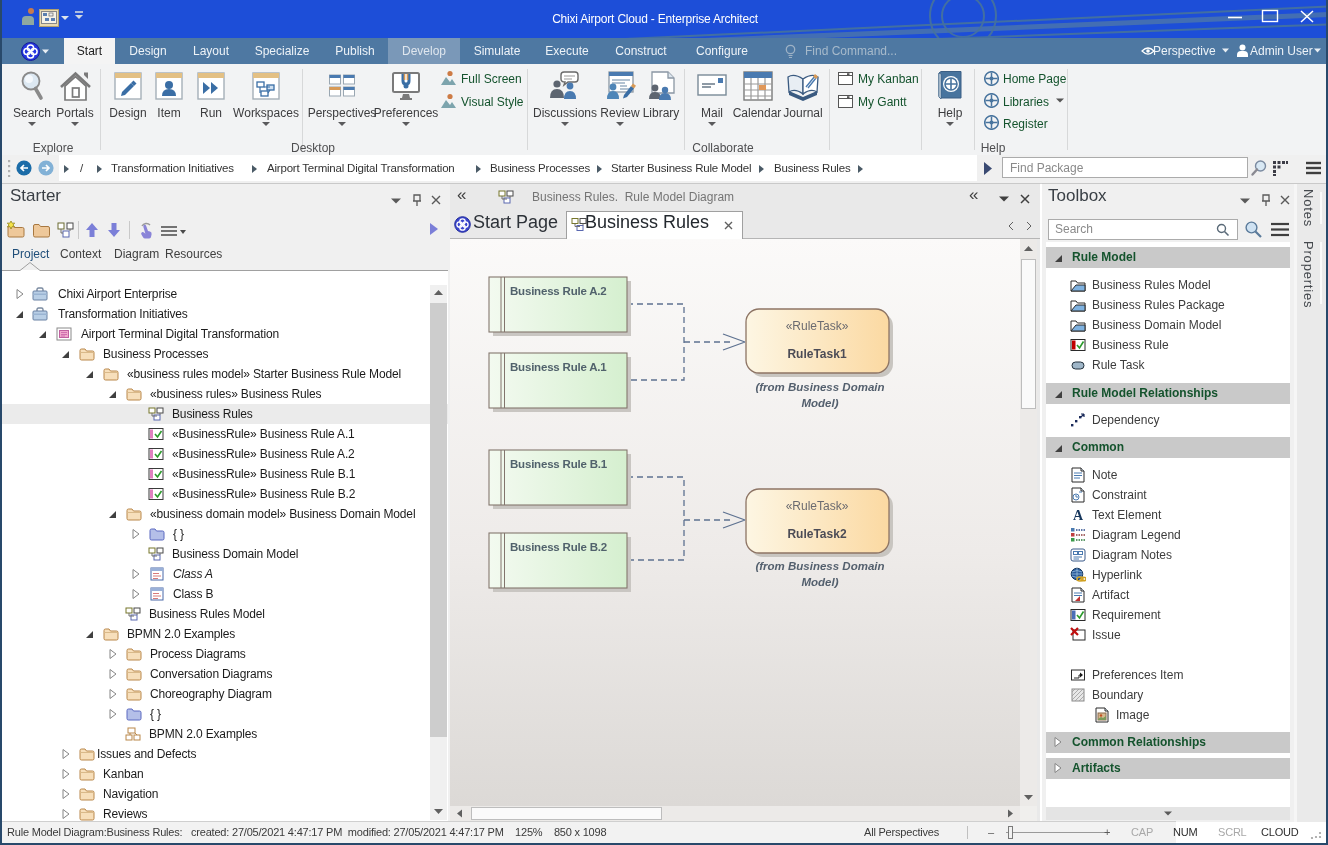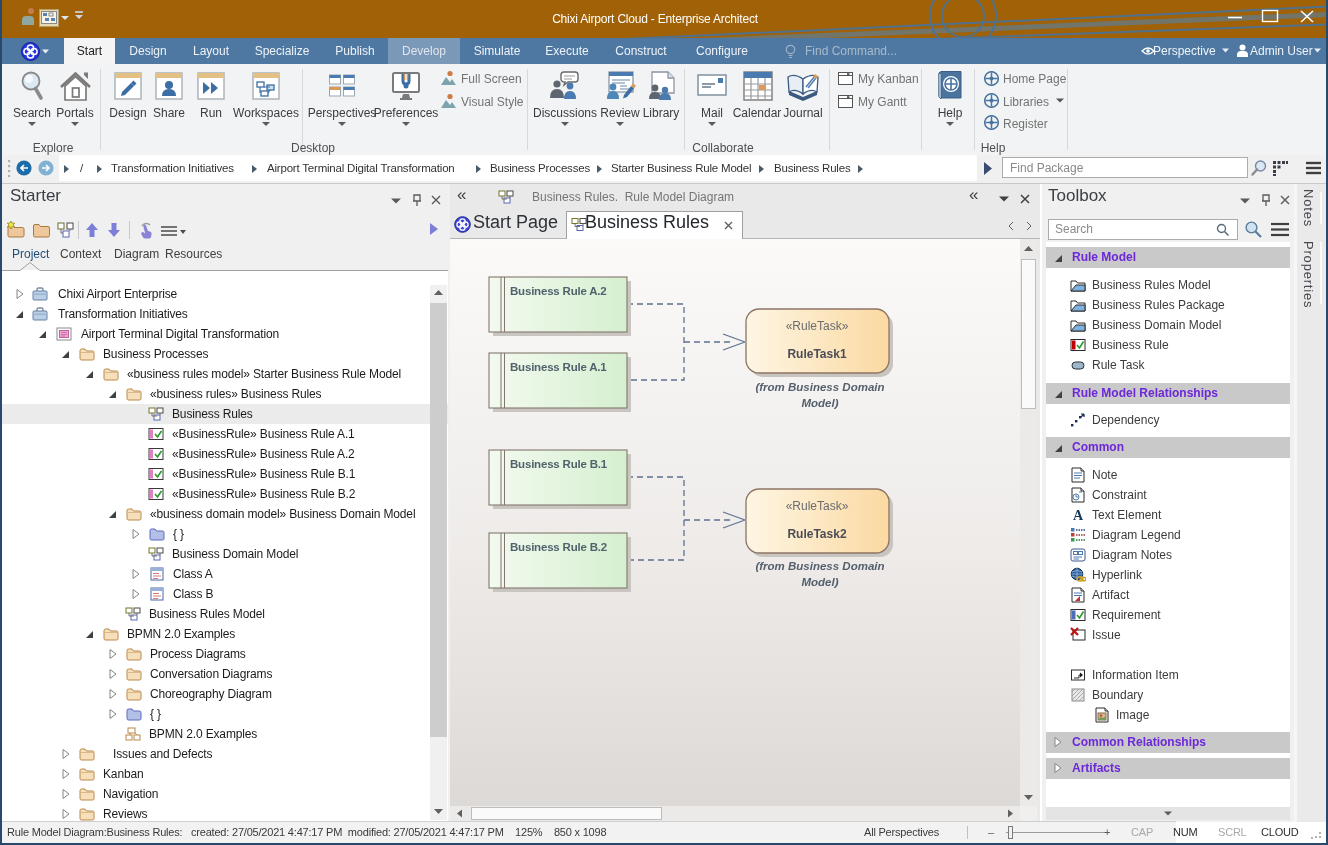--- a/index.html
+++ b/index.html
@@ -1,46 +1,46 @@
 <!DOCTYPE html>
 <html><head>
 <meta charset="utf-8">
 <style>
 html,body{margin:0;padding:0;}
 body{width:1328px;height:845px;overflow:hidden;font-family:"Liberation Sans",sans-serif;position:relative;background:#fff;}
 .abs{position:absolute;}
 #app{position:absolute;left:0;top:0;width:1328px;height:845px;background:#fff;}
 
-#titlebar{left:0;top:0;width:1328px;height:38px;background:#a16207;}
+#titlebar{left:0;top:0;width:1328px;height:38px;background:#1d4ed8;}
 #menubar{left:0;top:38px;width:1328px;height:26px;background:#4e78a2;}
 .mtab{position:absolute;top:0;height:26px;line-height:26px;color:#eef3f8;font-size:12px;text-align:center;}
 #ribbon{left:0;top:64px;width:1328px;height:91px;background:#f2f3f4;border-bottom:1px solid #cfcfcf;}
 .rsep{position:absolute;top:5px;height:81px;width:1px;background:#d7d8d9;}
 .rlabel{position:absolute;top:77px;height:14px;line-height:14px;font-size:12px;color:#4e4e50;text-align:center;width:120px;margin-left:-60px;}
 .rbtnlabel{position:absolute;top:42px;height:14px;line-height:14px;font-size:12px;color:#3c3c3e;text-align:center;width:110px;margin-left:-55px;}
 .rarrow{position:absolute;top:58px;width:8px;height:5px;margin-left:-4px;}
 .rarrow:after{content:"";position:absolute;left:0;top:0;border-left:4px solid transparent;border-right:4px solid transparent;border-top:4px solid #5a5a5c;}
-.rsmalltext{position:absolute;height:16px;line-height:16px;font-size:12px;color:#737373;}
+.rsmalltext{position:absolute;height:16px;line-height:16px;font-size:12px;color:#14532d;}
 #crumbbar{left:0;top:155px;width:1328px;height:28px;background:#fdfdfd;border-bottom:1px solid #cfcfcf;}
 .crumbtxt{position:absolute;top:0;height:27px;line-height:27px;font-size:11.5px;letter-spacing:-0.2px;color:#333;}
 .csep{position:absolute;top:10px;width:0;height:0;border-left:5px solid #4a5a66;border-top:4px solid transparent;border-bottom:4px solid transparent;}
 
 #browser{left:2px;top:183px;width:448px;height:638px;background:#f0f0f0;border-top:1px solid #c9c9c9;}
 #centerp{left:450px;top:183px;width:590px;height:638px;background:#e9e9e9;border-top:1px solid #c9c9c9;}
 #toolbox{left:1042px;top:183px;width:252px;height:638px;background:#f0f0f0;border-top:1px solid #c9c9c9;}
 #sidestrip{left:1294px;top:183px;width:32px;height:638px;background:#eaeaea;border-top:1px solid #c9c9c9;}
 #statusbar{left:0;top:821px;width:1176px;height:22px;background:#f2f2f2;border-top:1px solid #cfcfcf;font-size:11px;letter-spacing:-0.2px;color:#3a3a3a;}
 #bborder{left:0;top:843px;width:1328px;height:2px;background:#28496b;}
 #lborder{left:0;top:0;width:2px;height:845px;background:#28496b;}
 #rborder{left:1326px;top:0;width:2px;height:845px;background:#28496b;}
 
 .trow{position:absolute;height:20px;line-height:20px;font-size:12px;letter-spacing:-0.15px;color:#1b1b1b;white-space:nowrap;}
 .exp{position:absolute;width:0;height:0;border-bottom:7px solid #404040;border-left:7px solid transparent;}
 
-.tbhdr{position:absolute;left:4px;width:244px;height:21px;background:#c9c9c9;line-height:21px;font-size:12px;font-weight:bold;color:#6d28d9;}
+.tbhdr{position:absolute;left:4px;width:244px;height:21px;background:#c9c9c9;line-height:21px;font-size:12px;font-weight:bold;color:#14532d;}
 .tbitem{position:absolute;left:0;width:252px;height:20px;line-height:20px;font-size:12px;color:#3c3c3c;}
 </style>
 </head>
 <body>
 <div id="app">
 <div class="abs" id="titlebar">
 <svg class="abs" style="left:0;top:0" width="1328" height="38" viewBox="0 0 1328 38">
   <g fill="none" stroke="#58809f" stroke-width="5" opacity="0.65">
     <path d="M620,44 Q900,32 1340,14"></path>
   </g>
@@ -163,21 +163,21 @@
  <path d="M8,20 L17,11 l3,3 L11,23 L7,24 Z" fill="#3a6ea5"></path>
  <path d="M17,11 l2.5,-2.5 l3,3 L20,14 Z" fill="#3a6ea5"></path>
 </svg>
 <div class="rbtnlabel" style="left:128px">Design</div>
 <svg class="abs" style="left:155px;top:8px" width="28" height="28" viewBox="0 0 28 28">
  <rect x="1" y="1" width="26" height="26" fill="#fff" stroke="#a5afb8" stroke-width="1.4"></rect>
  <rect x="1" y="1" width="26" height="5" fill="#e3c084"></rect>
  <circle cx="14" cy="13" r="4" fill="#3a6ea5"></circle>
  <path d="M7,24 Q7,17 14,17 Q21,17 21,24 Z" fill="#3a6ea5"></path>
 </svg>
-<div class="rbtnlabel" style="left:169px">Share</div>
+<div class="rbtnlabel" style="left:169px">Item</div>
 <svg class="abs" style="left:197px;top:8px" width="28" height="28" viewBox="0 0 28 28">
  <rect x="1" y="1" width="26" height="26" fill="#fff" stroke="#a5afb8" stroke-width="1.4"></rect>
  <rect x="1" y="1" width="26" height="5" fill="#e3c084"></rect>
  <path d="M6,10 L13,16 L6,22 Z" fill="#3a6ea5"></path>
  <path d="M14,10 L21,16 L14,22 Z" fill="#3a6ea5"></path>
 </svg>
 <div class="rbtnlabel" style="left:211px">Run</div>
 <svg class="abs" style="left:252px;top:8px" width="28" height="28" viewBox="0 0 28 28">
  <rect x="1" y="1" width="26" height="26" fill="#fff" stroke="#a5afb8" stroke-width="1.4"></rect>
  <rect x="1" y="1" width="26" height="5" fill="#e3c084"></rect>
@@ -673,21 +673,21 @@
           </svg>
           <span class="abs" style="left:170px;">Business Domain Model</span>
         </div>
 <div class="trow" style="left:0;top:380px;width:446px;">
           <svg class="abs" style="left:130px;top:5px" width="8" height="10">
             <use href="#carr"></use>
           </svg>
           <svg class="abs" style="left:147px;top:3px" width="16" height="14">
             <use href="#i-cls"></use>
           </svg>
-          <span class="abs" style="left:171px;">Class A</span>
+          <span class="abs" style="left:171px;font-style:italic;">Class A</span>
         </div>
 <div class="trow" style="left:0;top:400px;width:446px;">
           <svg class="abs" style="left:130px;top:5px" width="8" height="10">
             <use href="#carr"></use>
           </svg>
           <svg class="abs" style="left:147px;top:3px" width="16" height="14">
             <use href="#i-cls"></use>
           </svg>
           <span class="abs" style="left:171px;">Class B</span>
         </div>
@@ -746,21 +746,21 @@
           </svg>
           <span class="abs" style="left:147px;">BPMN 2.0 Examples</span>
         </div>
 <div class="trow" style="left:0;top:560px;width:446px;">
           <svg class="abs" style="left:60px;top:5px" width="8" height="10">
             <use href="#carr"></use>
           </svg>
           <svg class="abs" style="left:77px;top:3px" width="16" height="14">
             <use href="#i-fold"></use>
           </svg>
-          <span class="abs" style="left:111px;">Issues and Defects</span>
+          <span class="abs" style="left:95px;">Issues and Defects</span>
         </div>
 <div class="trow" style="left:0;top:580px;width:446px;">
           <svg class="abs" style="left:60px;top:5px" width="8" height="10">
             <use href="#carr"></use>
           </svg>
           <svg class="abs" style="left:77px;top:3px" width="16" height="14">
             <use href="#i-fold"></use>
           </svg>
           <span class="abs" style="left:101px;">Kanban</span>
         </div>
@@ -1036,21 +1036,21 @@
 <div class="tbitem" style="top:441px;">
         <svg class="abs" style="left:28px;top:2px" width="16" height="16">
           <use href="#t-issue"></use>
         </svg>
         <span class="abs" style="left:50px">Issue</span>
       </div>
 <div class="tbitem" style="top:481px;">
         <svg class="abs" style="left:28px;top:2px" width="16" height="16">
           <use href="#t-info"></use>
         </svg>
-        <span class="abs" style="left:50px">Information Item</span>
+        <span class="abs" style="left:50px">Preferences Item</span>
       </div>
 <div class="tbitem" style="top:501px;">
         <svg class="abs" style="left:28px;top:2px" width="16" height="16">
           <use href="#t-bound"></use>
         </svg>
         <span class="abs" style="left:50px">Boundary</span>
       </div>
 <div class="tbitem" style="top:521px;margin-left:24px;">
         <svg class="abs" style="left:28px;top:2px" width="16" height="16">
           <use href="#t-image"></use>

